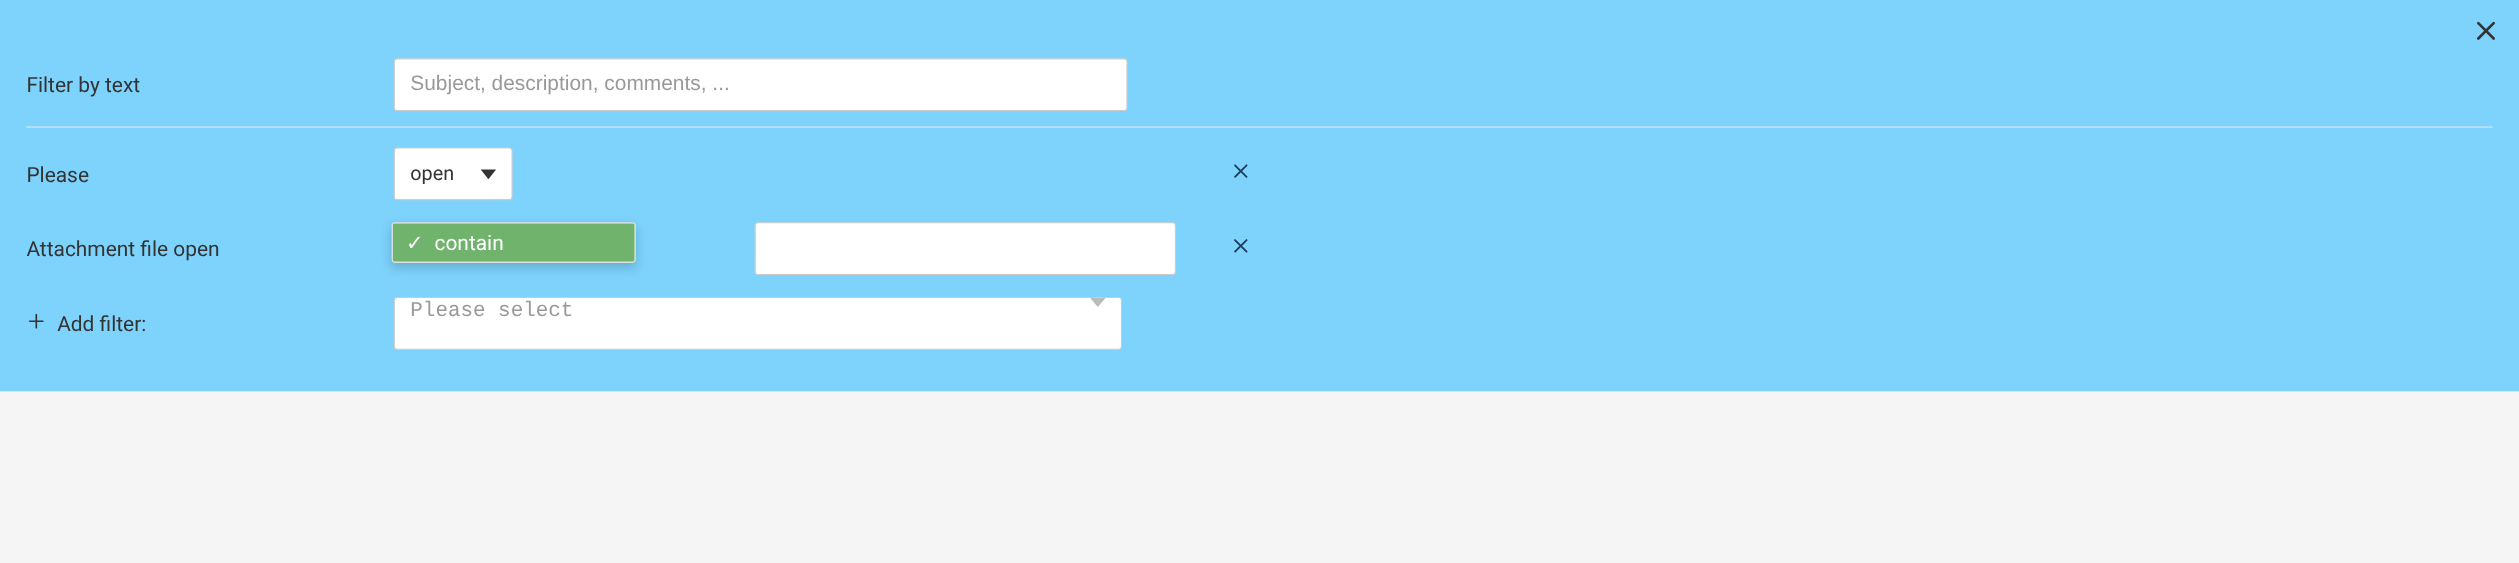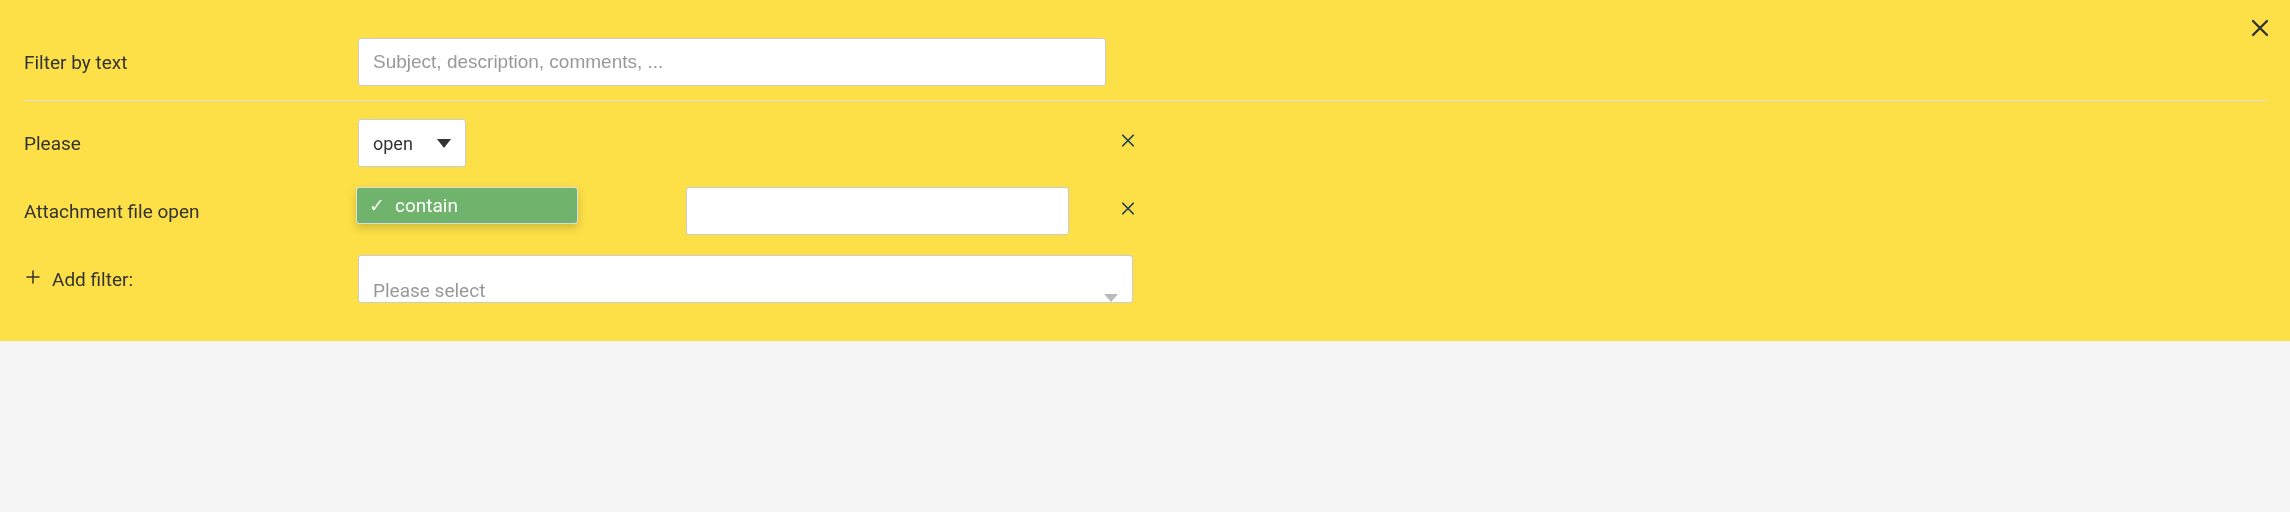--- a/index.html
+++ b/index.html
@@ -8,22 +8,22 @@
       padding: 0;
     }
     body {
       font-family: -apple-system, BlinkMacSystemFont, "Segoe UI", Roboto, "Helvetica Neue", Arial, sans-serif;
       background: #f5f5f5;
       font-size: 19px;
       color: #333;
     }
     .panel {
       position: relative;
-      background: #fde047;
-      padding: 28px 24px 28px 24px;
+      background: #7dd3fc;
+      padding: 43px 24px 28px 24px;
       width: 100%;
     }
     .close-btn {
       position: absolute;
       top: 16px;
       right: 18px;
       cursor: pointer;
       color: #333;
     }
     .close-btn svg {
@@ -78,21 +78,21 @@
       padding: 0 14px;
       font-size: 19px;
       color: #333;
       background: #fff;
       outline: none;
     }
     input[type="text"]::placeholder {
       color: #999;
     }
     .wide-input {
-      width: 748px;
+      width: 667px;
     }
     .value-input {
       width: 383px;
     }
     .select-small {
       display: flex;
       align-items: center;
       justify-content: space-between;
       gap: 4px;
       height: 48px;
@@ -149,30 +149,31 @@
       color: #fff;
     }
     .dropdown-item:not(.selected) .checkmark {
       visibility: hidden;
     }
     .spacer-operator {
       width: 320px;
       flex-shrink: 0;
     }
     .wide-select {
-      width: 775px;
+      width: 662px;
       height: 48px;
       border: 1px solid #ccc;
       border-radius: 3px;
       background: #fff;
       display: flex;
-      align-items: flex-end;
+      align-items: flex-start;
       justify-content: space-between;
       padding: 0 14px;
       cursor: pointer;
+      font-family: Liberation Mono, monospace;
     }
     .wide-select .placeholder {
       color: #999;
       font-size: 19px;
     }
     .chevron-light {
       width: 0;
       height: 0;
       border-left: 7px solid transparent;
       border-right: 7px solid transparent;

